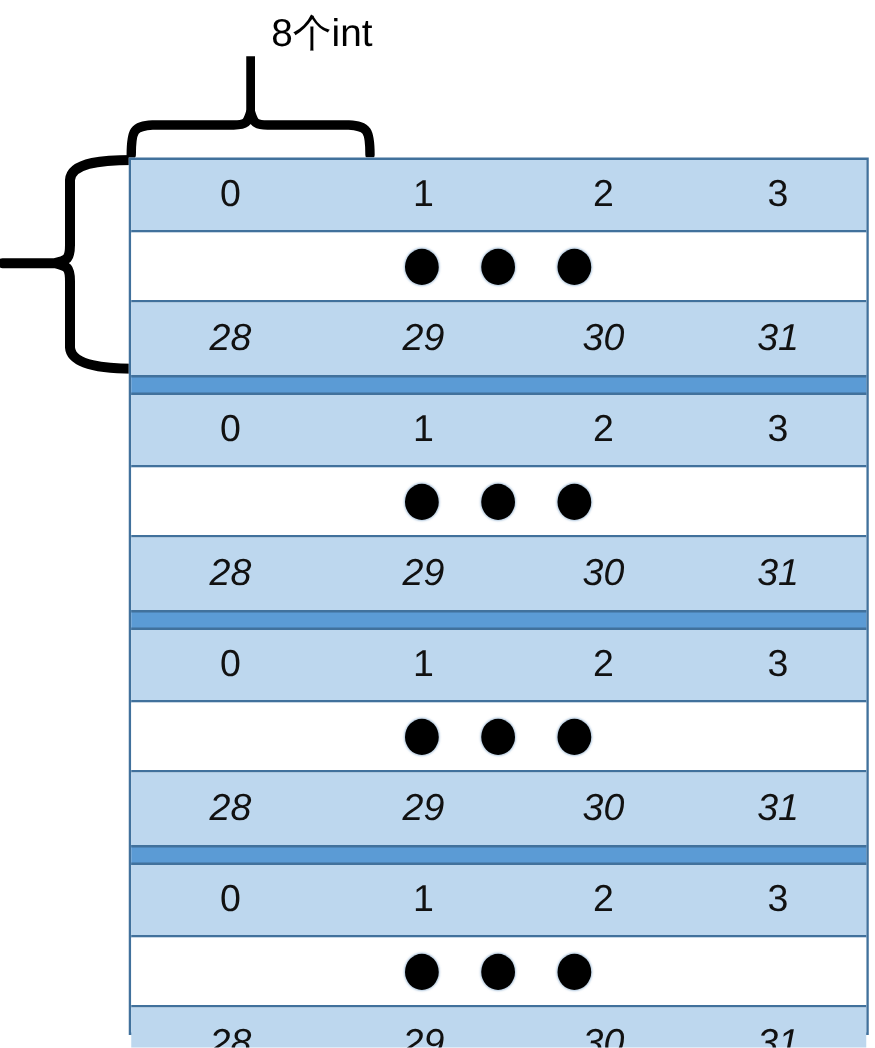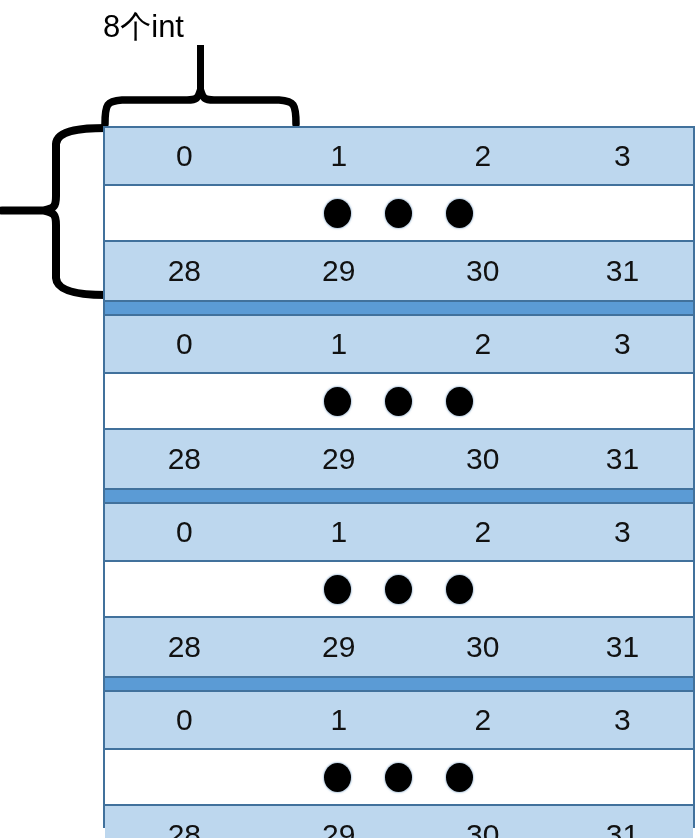--- a/index.html
+++ b/index.html
@@ -15,21 +15,21 @@
     font-family: "Liberation Sans", "DejaVu Sans", sans-serif;
     color: #000000;
   }
 
   
   #top-brace-label {
     position: absolute;
     left: 103px;
     top: 8px;
     width: 195px;
-    text-align: left;
+    text-align: right;
     font-size: 31px;
     line-height: 38px;
     letter-spacing: 0px;
     color: #000000;
     white-space: nowrap;
   }
   #top-brace-svg {
     position: absolute;
     left: 96px;
     top: 42px;
@@ -70,20 +70,21 @@
     position: relative;
   }
 
   .row-index {
     height: 58px;
     background: #BDD7EE;
     border-bottom: 2px solid #41719C;
   }
   .row-index.bottom-index {
     border-bottom: none;
+    font-style: italic;
   }
   .row-dots {
     height: 56px;
     background: #ffffff;
     border-bottom: 2px solid #41719C;
     align-items: center;
     justify-content: center;
   }
 
   .cell {

